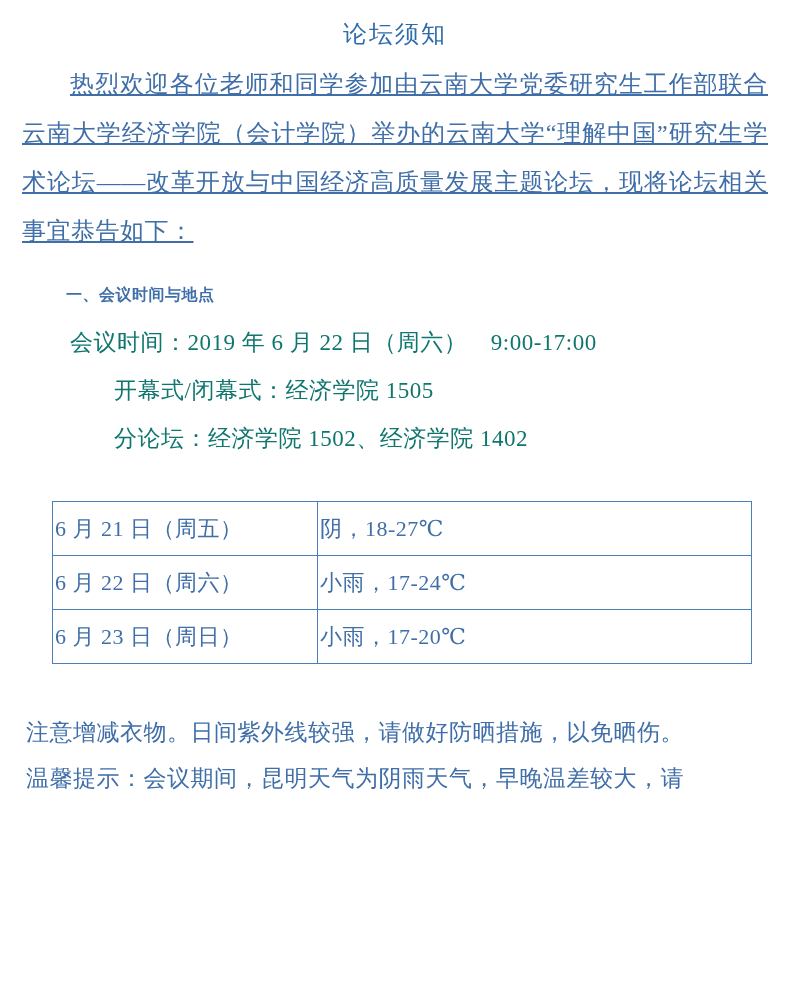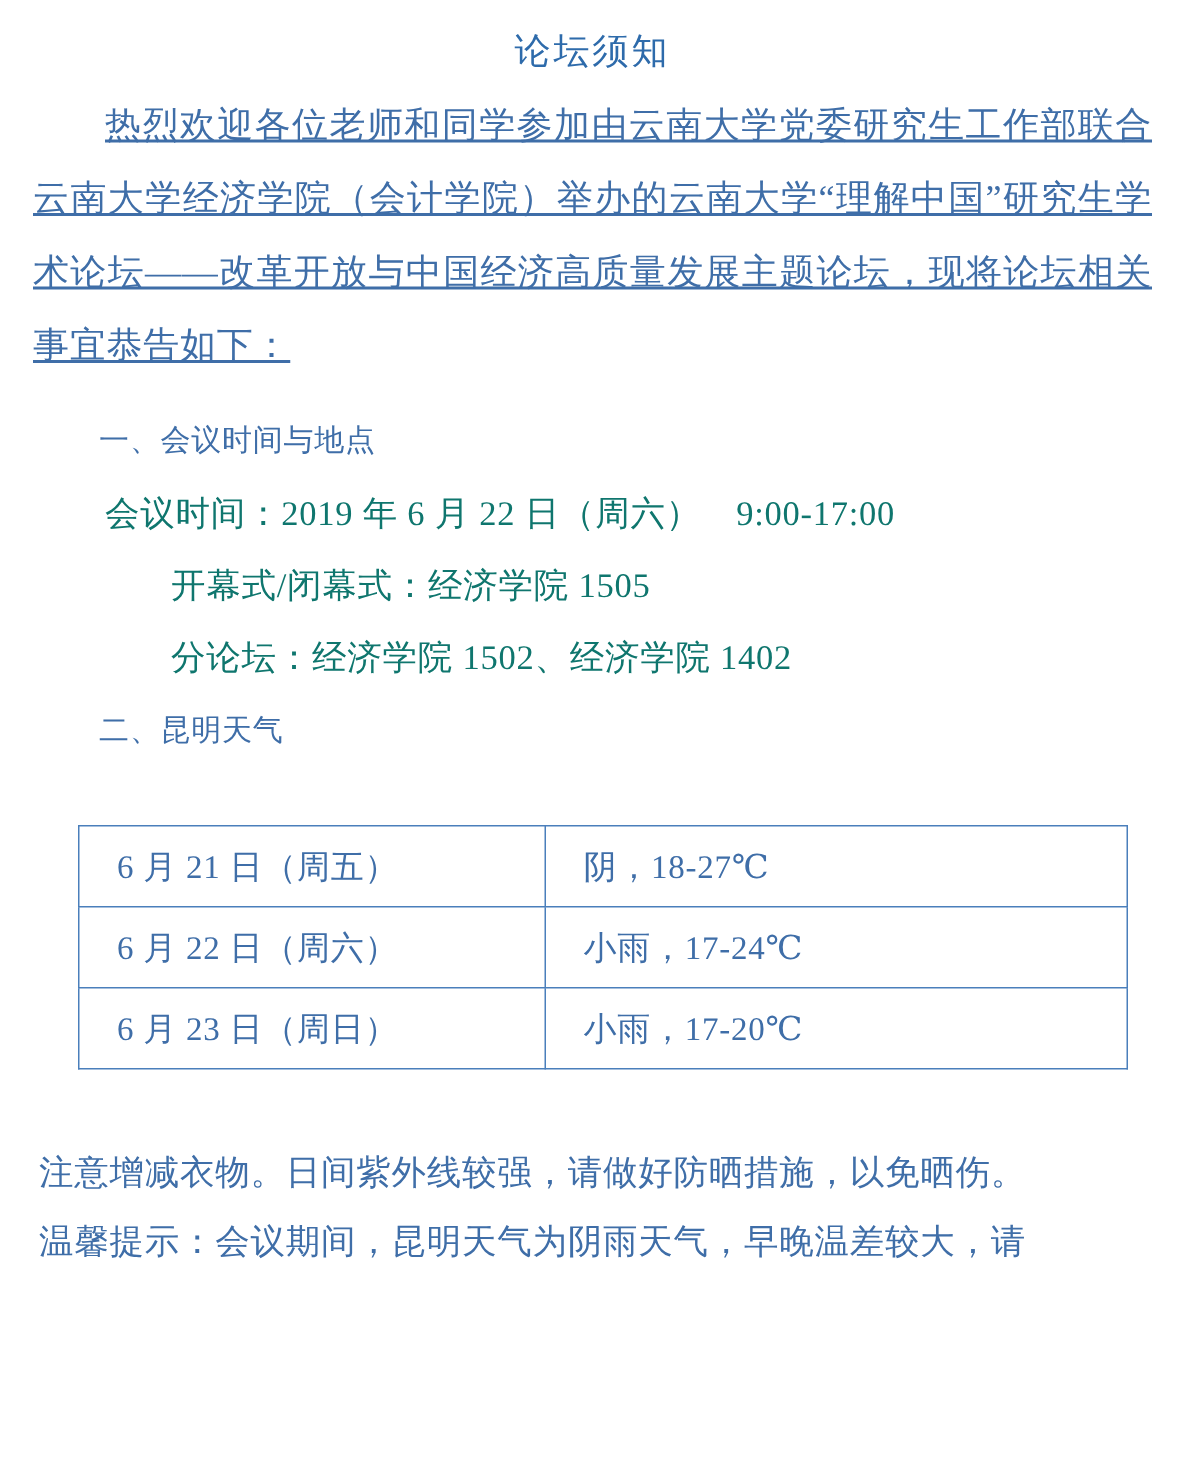--- a/index.html
+++ b/index.html
@@ -37,26 +37,26 @@
     color: #3f6ea8;
     text-align: justify;
     margin: 0;
     letter-spacing: 0.5px;
     text-decoration: underline;
   }
   .para.indent {
     text-indent: 48px;
   }
   .section-head {
-    font-size: 20px;
+    font-size: 16px;
     line-height: 49px;
     color: #3f6ea8;
     margin: 0;
     text-indent: 44px;
-    font-weight: normal;
+    font-weight: bold;
     letter-spacing: 0.5px;
   }
   .line {
     font-size: 23px;
     line-height: 48px;
     color: #0f766e;
     margin: 0;
     text-indent: 48px;
     letter-spacing: 0.5px;
   }
@@ -69,21 +69,21 @@
     border-collapse: collapse;
     margin: 10px 0 0 30px;
     width: 700px;
     table-layout: fixed;
   }
   .weather-table td {
     border: 1px solid #4a7fbb;
     height: 53px;
     font-size: 22px;
     color: #3f6ea8;
-    padding: 0 25px;
+    padding: 0 2px;
     letter-spacing: 0.5px;
   }
   .weather-table td.date-cell {
     width: 260px;
     text-align: left;
   }
   .weather-table td.cond-cell {
     text-align: left;
   }
   .note {
@@ -108,21 +108,20 @@
   <p class="para indent">热烈欢迎各位老师和同学参加由云南大学党委研究生工作部联合云南大学经济学院（会计学院）举办的云南大学“理解中国”研究生学术论坛——改革开放与中国经济高质量发展主题论坛，现将论坛相关事宜恭告如下：</p>
 
   <div class="spacer-sm"></div>
 
   <p class="section-head">一、会议时间与地点</p>
 
   <p class="line">会议时间：2019 年 6 月 22 日（周六）　9:00-17:00</p>
   <p class="line deep">开幕式/闭幕式：经济学院 1505</p>
   <p class="line deep">分论坛：经济学院 1502、经济学院 1402</p>
 
-  <p class="section-head">二、昆明天气</p>
 
   <div class="spacer-md"></div>
 
   <table class="weather-table">
     <tbody>
       <tr>
         <td class="date-cell">6 月 21 日（周五）</td>
         <td class="cond-cell">阴，18-27℃</td>
       </tr>
       <tr>

